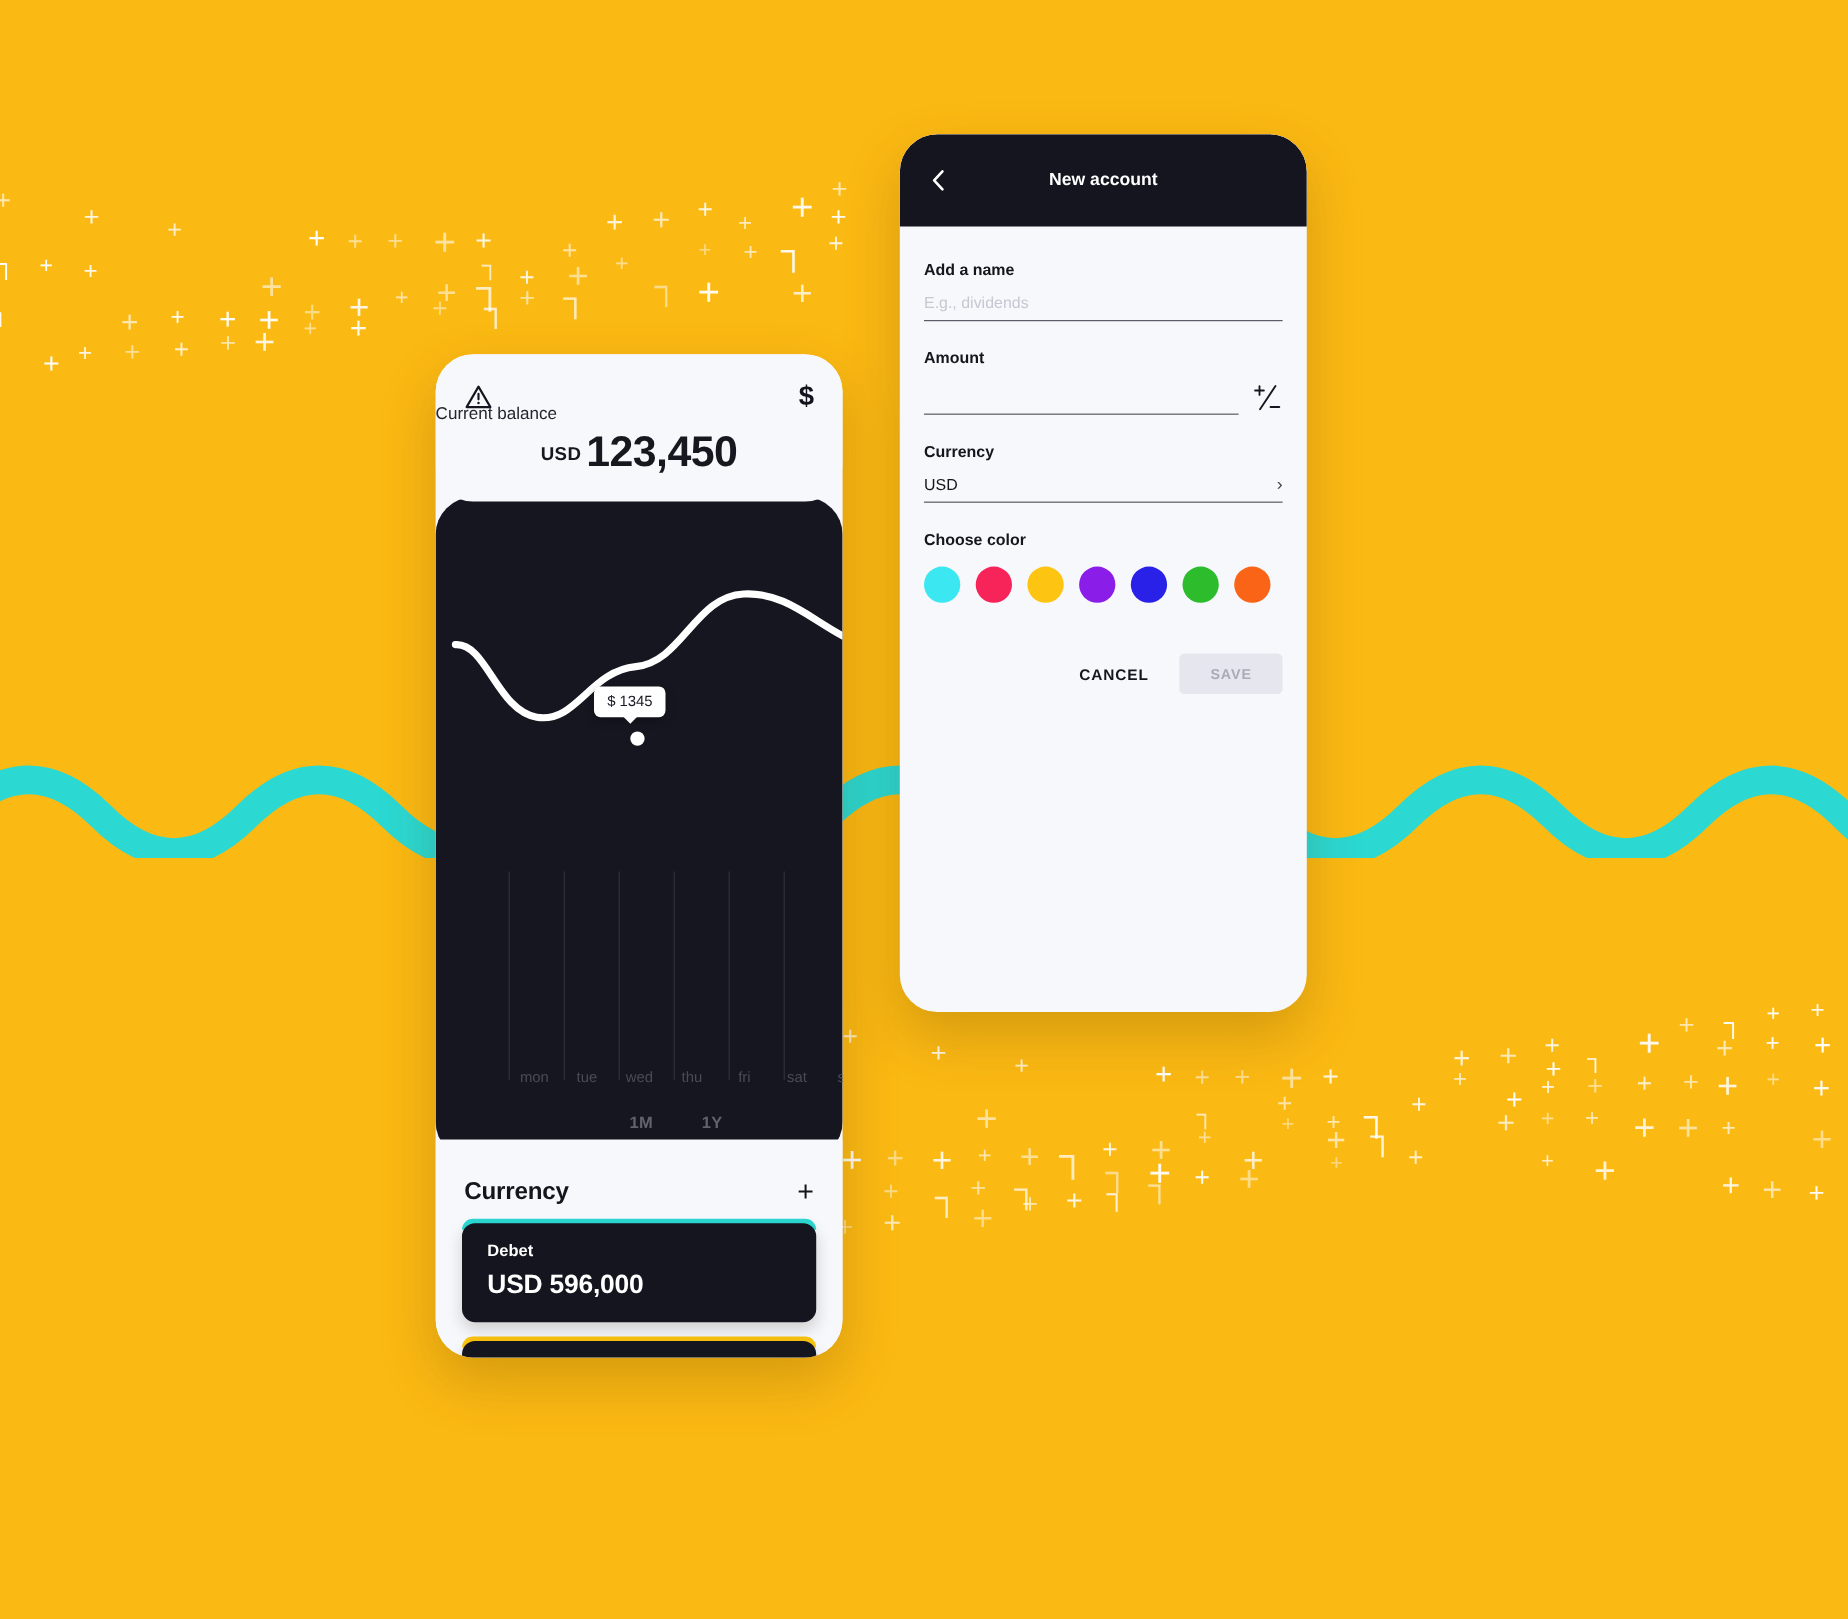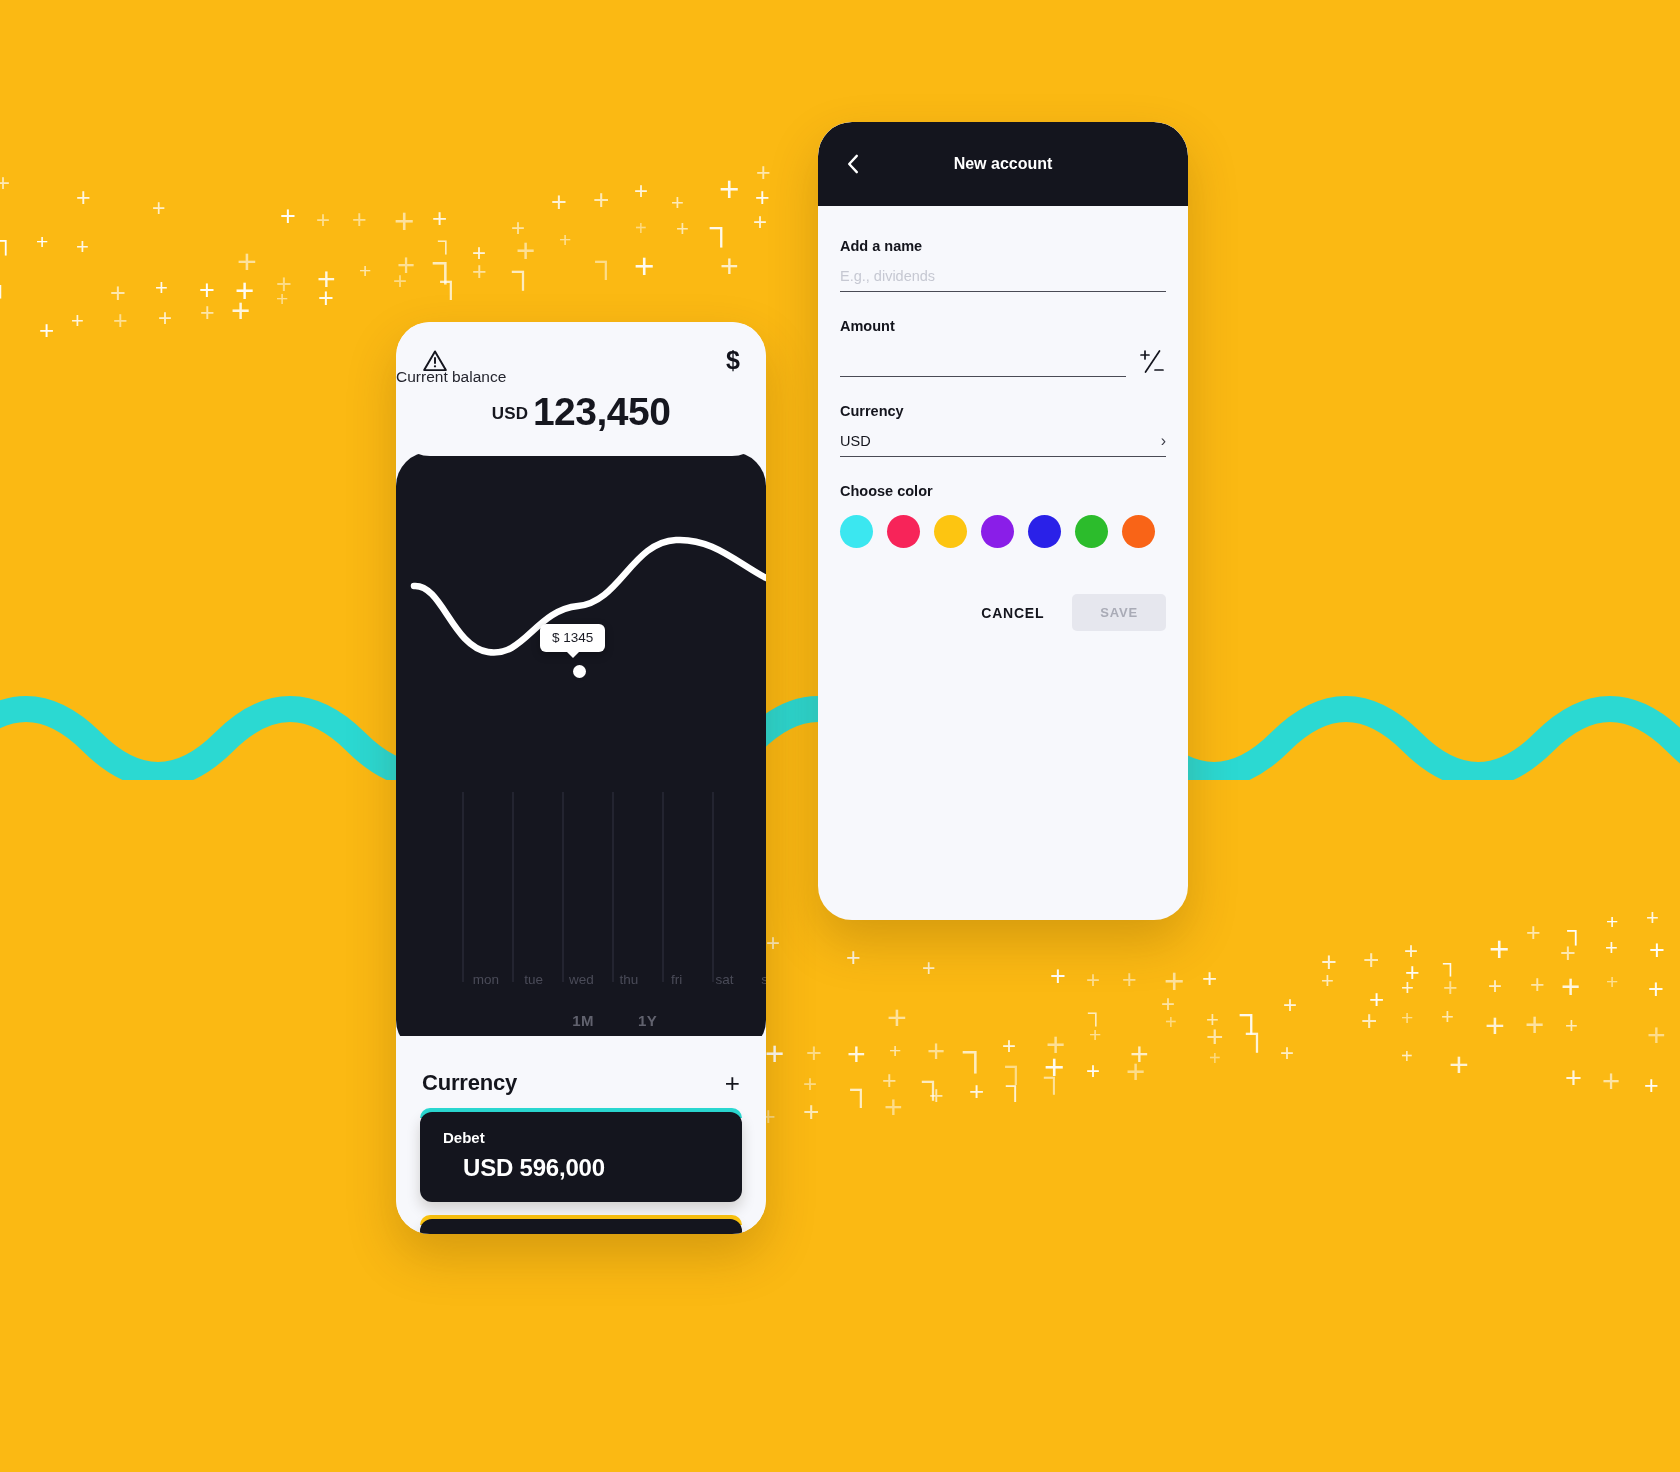--- a/index.html
+++ b/index.html
@@ -219,21 +219,20 @@
     color: #FFFFFF;
     font-size: 15px;
     font-weight: 700;
     margin-bottom: 8px;
   }
   .acct-amount {
     color: #FFFFFF;
     font-size: 24px;
     font-weight: 700;
     letter-spacing: -0.2px;
-    margin-left: 20px;
   }
 
   
   #phone-right {
     left: 818px;
     top: 122px;
     width: 370px;
     height: 798px;
     background: #F7F8FC;
     box-shadow: 0 22px 50px rgba(80,52,0,.22);

